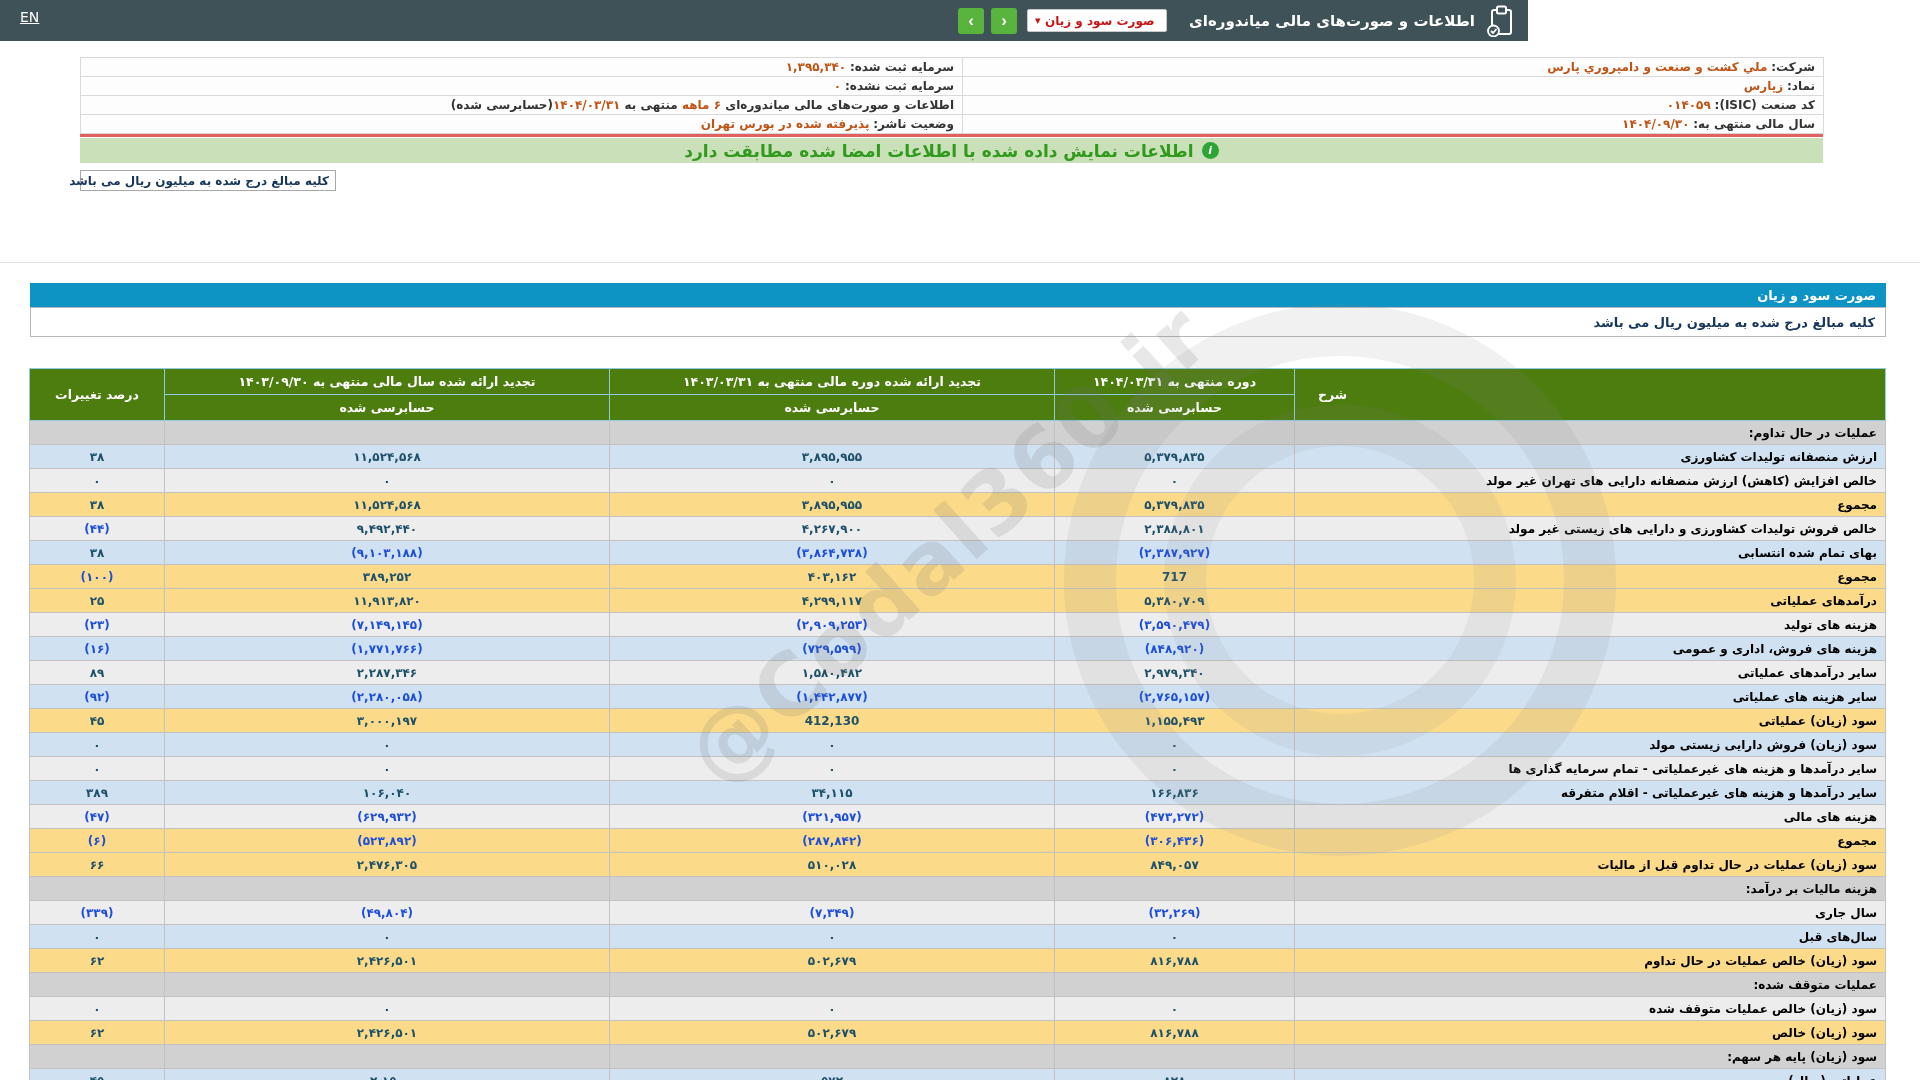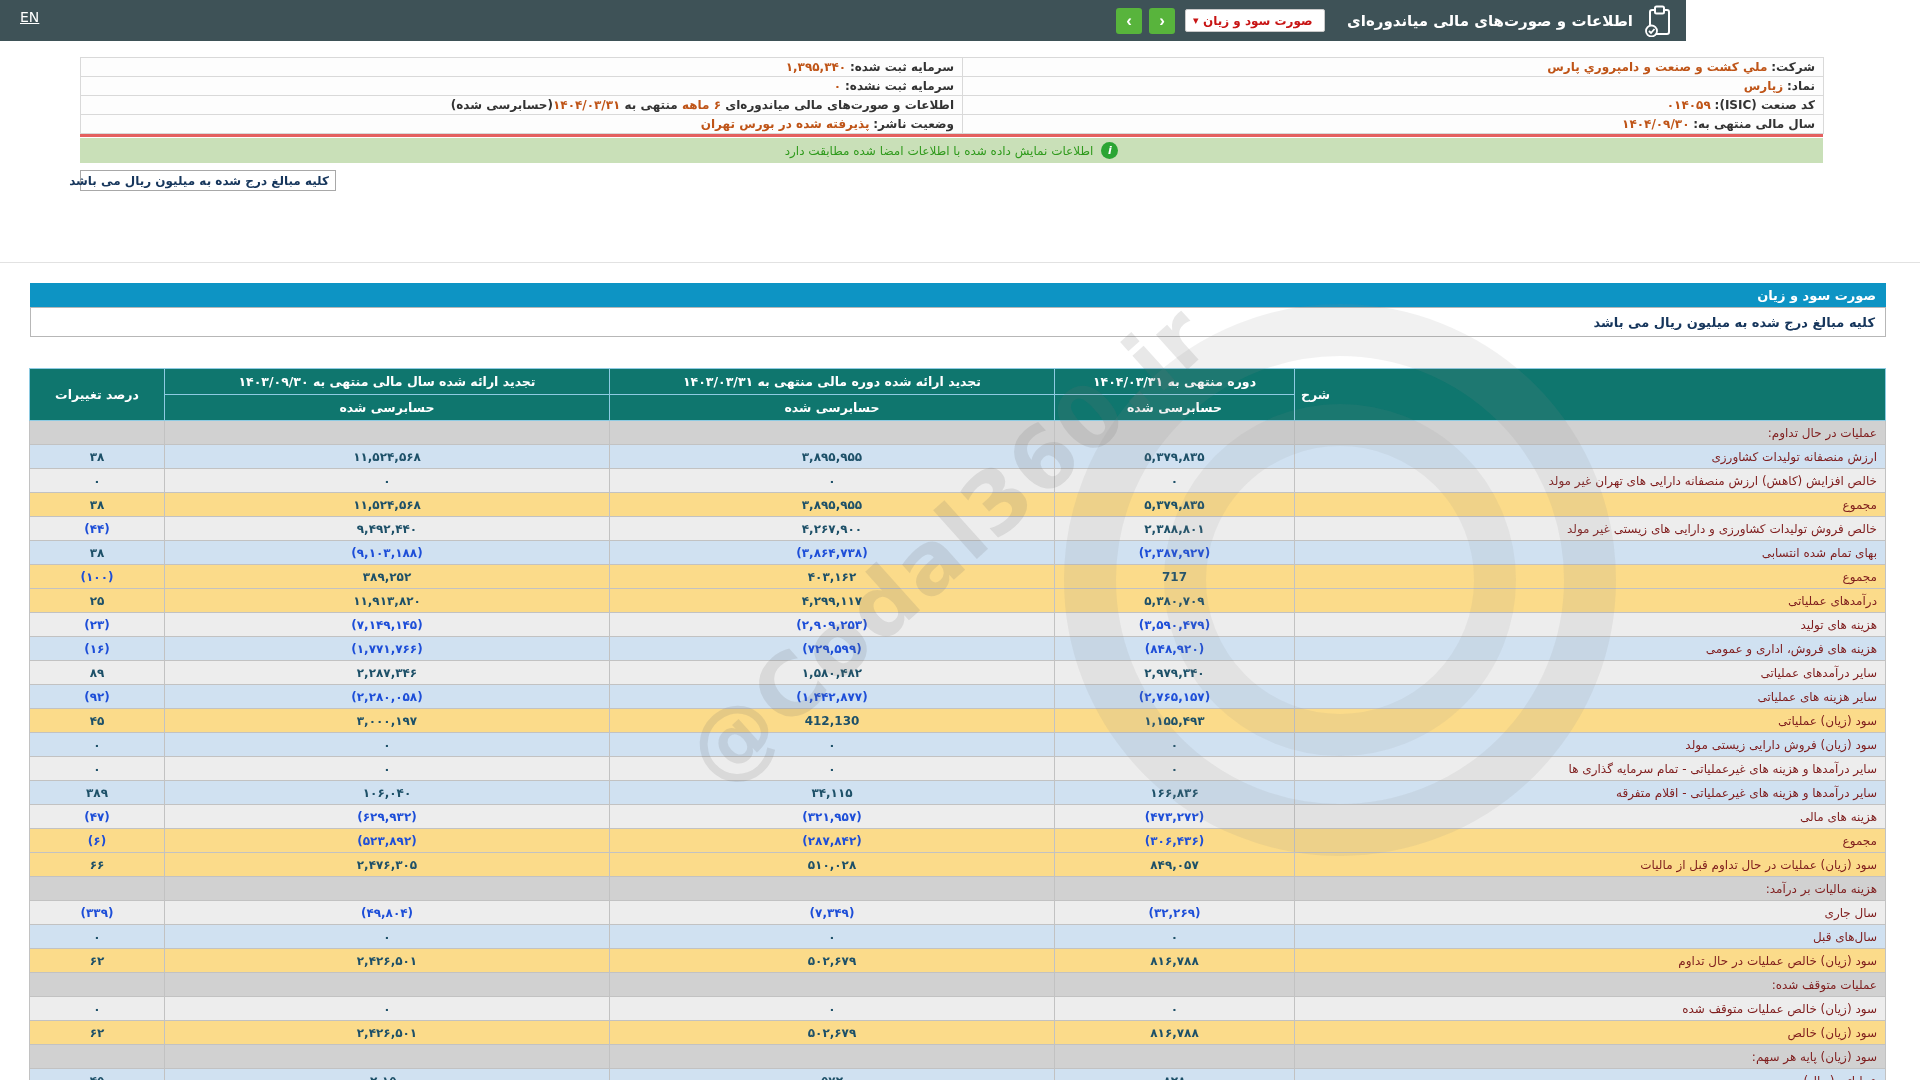--- a/index.html
+++ b/index.html
@@ -1,20 +1,20 @@
 <!DOCTYPE html>
 <html lang="fa" dir="rtl"><head>
 <meta charset="utf-8">
 <style>
   * { box-sizing: border-box; margin: 0; padding: 0; }
   html, body { width: 1920px; height: 1080px; overflow: hidden; background: #fff;
     font-family: "DejaVu Sans", sans-serif; direction: rtl; }
 
   
-  .topbar { position: absolute; left: 0; top: 0; width: 1686px; height: 41px;
+  .topbar { position: absolute; left: 0; top: 0; width: 1528px; height: 41px;
     background: #3e5257; display: flex; align-items: center; }
   .en-link { position: absolute; left: 20px; top: 9px; color: #fff; font-size: 14px;
     text-decoration: underline; cursor: pointer; direction: ltr; }
   .topbar-inner { display: flex; align-items: center; margin-right: 13px; }
   .clip-icon { width: 28px; height: 32px; margin-left: 12px; display: block; }
   .topbar-title { color: #fff; font-size: 15px; font-weight: 700; margin-left: 22px; white-space: nowrap; }
   .stmt-select { width: 140px; height: 23px; background: #fff; border: 1px solid #c9c9c9;
     border-radius: 2px; display: flex; align-items: center; justify-content: space-between;
     padding: 0 7px; cursor: pointer; margin-left: 10px; }
   .stmt-select .sel-text { color: #c81414; font-size: 12px; font-weight: 700; margin: 0 auto; white-space: nowrap; }
@@ -29,46 +29,46 @@
     border-collapse: collapse; table-layout: fixed; background: #fdfdfd; }
   .info-table td { border: 1px solid #d9d9d9; height: 19px; font-size: 12px; padding: 0 8px;
     white-space: nowrap; overflow: hidden; }
   .info-table .lbl { color: #333; font-weight: 700; text-align: center; }
   .info-table .val { color: #bf5417; font-weight: 700; }
   .num { direction: ltr; unicode-bidi: embed; text-align: right; }
 
   .redline { position: absolute; left: 80px; top: 134px; width: 1743px; height: 3px; background: #e4605f; }
   .greenbar { position: absolute; left: 80px; top: 138px; width: 1743px; height: 25px;
     background: #c9e0b8; display: flex; align-items: center; justify-content: center; }
-  .greenbar .txt { color: #2f9a1c; font-size: 12px; font-weight: 400; margin-right: 8px; }
+  .greenbar .txt { color: #2f9a1c; font-size: 17px; font-weight: 700; margin-right: 8px; }
   .info-i { width: 17px; height: 17px; border-radius: 50%; background: #2ba534; color: #fff;
     font-size: 11px; font-weight: 700; font-style: italic; display: flex; align-items: center;
     justify-content: center; flex: 0 0 auto; }
 
   .units-box { position: absolute; left: 80px; top: 170px; width: 256px; height: 21px;
     background: #fff; border: 1px solid #a8a8a8; color: #16365c; font-size: 12px; font-weight: 700;
     display: flex; align-items: center; padding: 0 6px; white-space: nowrap; }
 
   .pagehr { position: absolute; left: 0; top: 262px; width: 1920px; height: 1px; background: #e2e2e2; }
 
   
   .stmt-title { position: absolute; left: 30px; top: 283px; width: 1856px; height: 24px;
     background: #0d94c4; color: #fff; font-size: 13px; font-weight: 700;
     display: flex; align-items: center; padding: 0 10px; }
   .stmt-units { position: absolute; left: 30px; top: 307px; width: 1856px; height: 30px;
     background: #fff; border: 1px solid #b7b7b7; color: #16365c; font-size: 13px; font-weight: 700;
     display: flex; align-items: center; padding: 0 10px; }
 
   .stmt-wrap { position: absolute; left: 30px; top: 368px; width: 1856px; }
   table.stmt { width: 1856px; border-collapse: collapse; table-layout: fixed; font-size: 12px; }
-  table.stmt thead th { background: #0f766e; color: #fff; font-weight: 700; height: 26px;
-    border: 1px solid #8ecbe2; font-size: 12.5px; text-align: center; padding: 0 6px; }
+  table.stmt thead th { background: #4d7c0f; color: #fff; font-weight: 700; height: 26px;
+    border: 1px solid #8ecbe2; font-size: 12.5px; text-align: center; padding: 0 23px; }
   table.stmt thead th.h-desc { text-align: left; padding-right: 10px; }
   table.stmt tbody td { height: 24px; border: 1px solid #c2c2c2; padding: 0; }
-  table.stmt td.lbl { padding: 0 8px; color: #7f1d1d; font-weight: 400; text-align: right;
+  table.stmt td.lbl { padding: 0 8px; color: #000000; font-weight: 700; text-align: right;
     white-space: nowrap; overflow: hidden; }
   table.stmt td.val { text-align: center; color: #1d5068; font-weight: 700; }
   table.stmt .neg { color: #1d4ed8; }
   .row-blue td    { background: #d0e1f1; }
   .row-gray td    { background: #ededed; }
   .row-yellow td  { background: #fbdb8a; }
   .row-section td { background: #d1d1d1; }
   .row-section td.lbl { font-weight: 700; }
 
   

